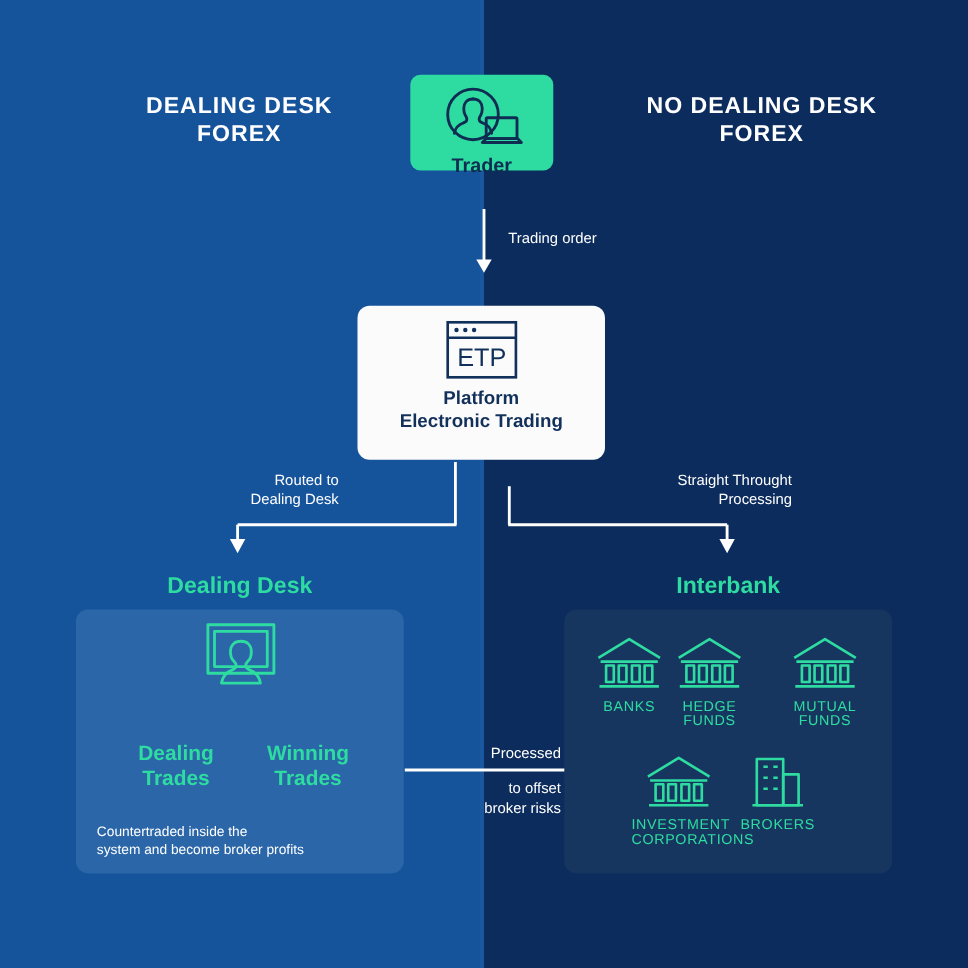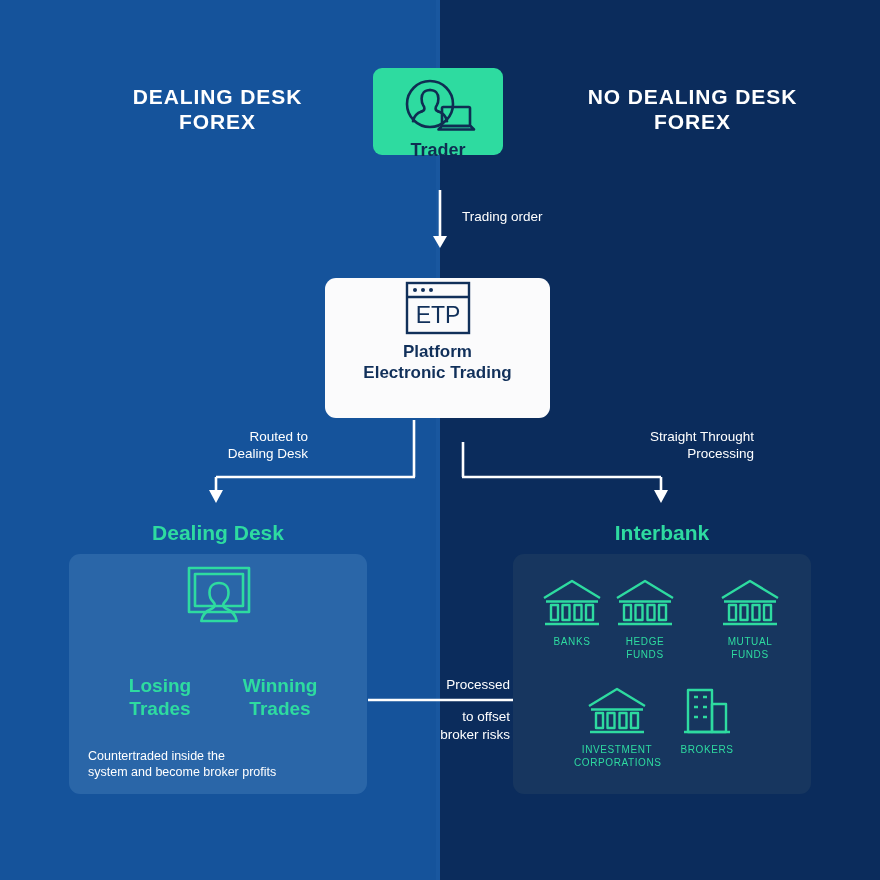--- a/index.html
+++ b/index.html
@@ -73,21 +73,21 @@
   .etp-box {
     position: absolute;
     left: 325px; top: 278px;
     width: 225px; height: 140px;
     background: #fbfbfc;
     border-radius: 11px;
     display: flex;
     flex-direction: column;
     align-items: center;
     justify-content: flex-start;
-    padding-top: 3px;
+    padding-top: 13px;
     box-sizing: border-box;
   }
   .etp-caption {
     color: #11305a;
     font-size: 17px;
     font-weight: bold;
     text-align: center;
     line-height: 21px;
     margin-top: 6px;
   }
@@ -95,21 +95,21 @@
   
   .flow-label {
     position: absolute;
     color: #ffffff;
     font-size: 13.5px;
     line-height: 17px;
     text-align: right;
   }
   #lbl-trading-order { left: 462px; top: 208px; width: 150px; text-align: left; }
   #lbl-routed        { left: 168px; top: 428px; width: 140px; }
-  #lbl-stp           { left: 604px; top: 428px; width: 150px; }
+  #lbl-stp           { left: 570px; top: 428px; width: 150px; }
   #lbl-processed-top { left: 368px; top: 676px; width: 142px; }
   #lbl-processed-bot { left: 368px; top: 708px; width: 142px; line-height: 18px;}
 
   .section-head {
     position: absolute;
     color: #2edba0;
     font-size: 21px;
     font-weight: bold;
     text-align: center;
   }
@@ -153,21 +153,21 @@
   }
 
   
   .inst {
     position: absolute;
     width: 86px;
     text-align: center;
   }
   .inst .cap {
     color: #2edba0;
-    font-size: 10px;
+    font-size: 13px;
     letter-spacing: .6px;
     line-height: 13px;
     margin-top: 3px;
   }
   #inst-banks   { left: 529px; top: 576px; }
   #inst-hedge   { left: 602px; top: 576px; }
   #inst-mutual  { left: 707px; top: 576px; }
   #inst-invest  { left: 574px; top: 684px; }
   #inst-brokers { left: 664px; top: 684px; }
 
@@ -285,21 +285,21 @@
     <svg width="66" height="72" viewBox="0 0 66 72">
       <g fill="none" stroke="#2edba0" stroke-width="2.6" stroke-linejoin="round">
         <rect x="3" y="3" width="60" height="44"></rect>
         <rect x="9" y="9" width="48" height="32"></rect>
         <path d="M33 18c6 0 9.5 3.9 9.5 9.4 0 4-1.2 6.8-3 8.6-1.5 1.5-2.2 2.6-2.2 4.1 0 1.6 1.1 2.8 3.1 3.6 5.4 2.1 9.2 5.6 10.3 12.3H15.3c1.1-6.7 4.9-10.2 10.3-12.3 2-0.8 3.1-2 3.1-3.6 0-1.5-.7-2.6-2.2-4.1-1.8-1.8-3-4.6-3-8.6C23.5 21.9 27 18 33 18z"></path>
       </g>
     </svg>
   </div>
 
   <div class="trade-label" id="lbl-losing">
-    <div>Losing</div>
+    <div>Dealing</div>
     <div>Trades</div>
   </div>
   <div class="trade-label" id="lbl-winning">
     <div>Winning</div>
     <div>Trades</div>
   </div>
 
   <div id="lbl-counter">
     <div>Countertraded inside the</div>
     <div>system and become broker profits</div>

